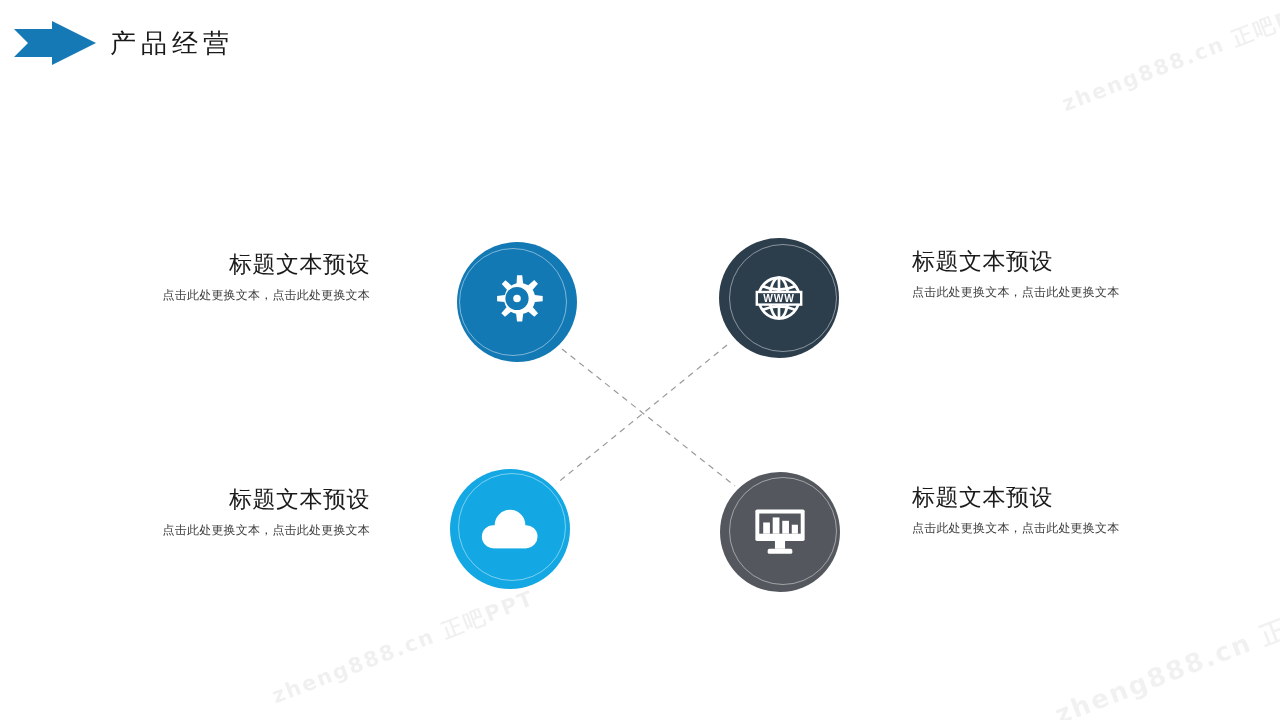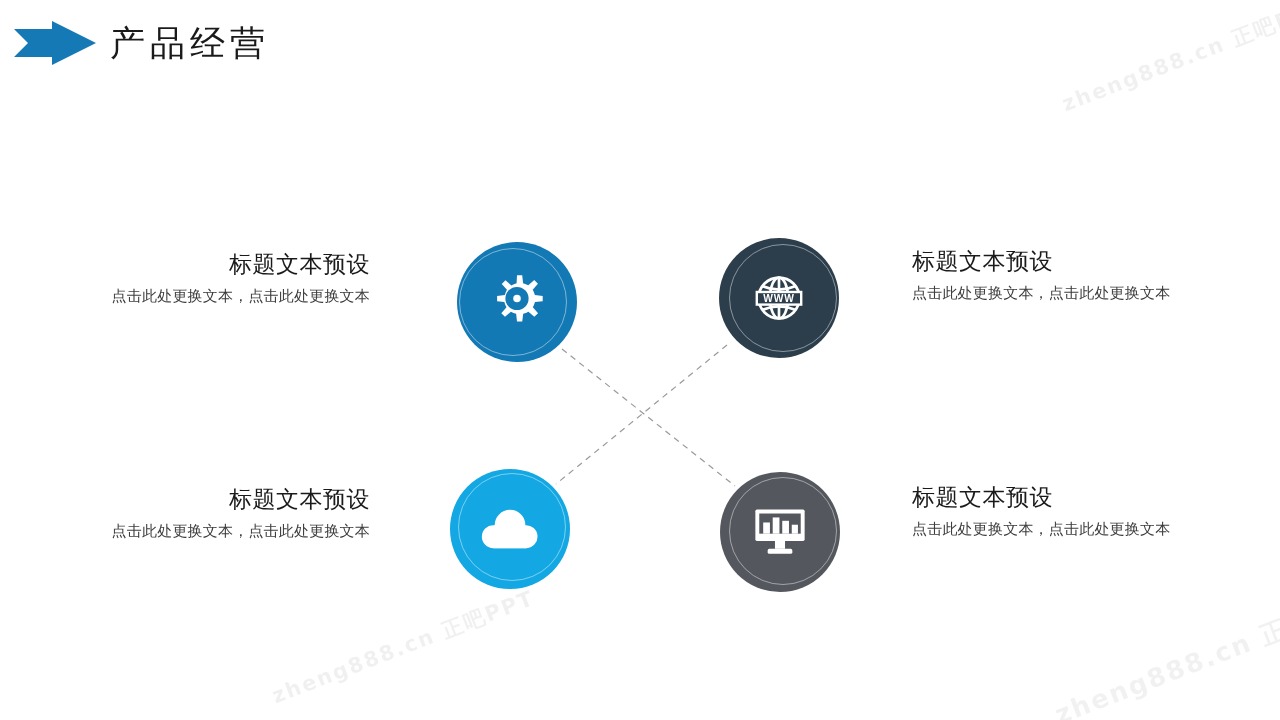--- a/index.html
+++ b/index.html
@@ -27,21 +27,21 @@
     position: absolute;
     left: 14px;
     top: 21px;
     width: 82px;
     height: 44px;
   }
   #slide-title {
     position: absolute;
     left: 110px;
     top: 16px;
-    font-size: 35px;
+    font-size: 26px;
     letter-spacing: 5px;
     color: #1a1a1a;
     font-weight: 400;
     white-space: nowrap;
     line-height: 54px;
   }
 
   
   #diagram {
     position: absolute;
@@ -110,21 +110,21 @@
   }
   .tb-title {
     font-size: 23px;
     color: #1a1a1a;
     line-height: 32px;
     white-space: nowrap;
     letter-spacing: 0.5px;
     font-family: Liberation Serif, serif;
   }
   .tb-body {
-    font-size: 15px;
+    font-size: 12px;
     color: #3c3c3c;
     line-height: 23px;
     margin-top: 3px;
     letter-spacing: 0.2px;
   }
   .align-right { text-align: right; }
   .align-left  { text-align: left; }
 
   #text-gear    { left: 80px;  top: 249px; }
   #text-globe   { left: 912px; top: 246px; }

